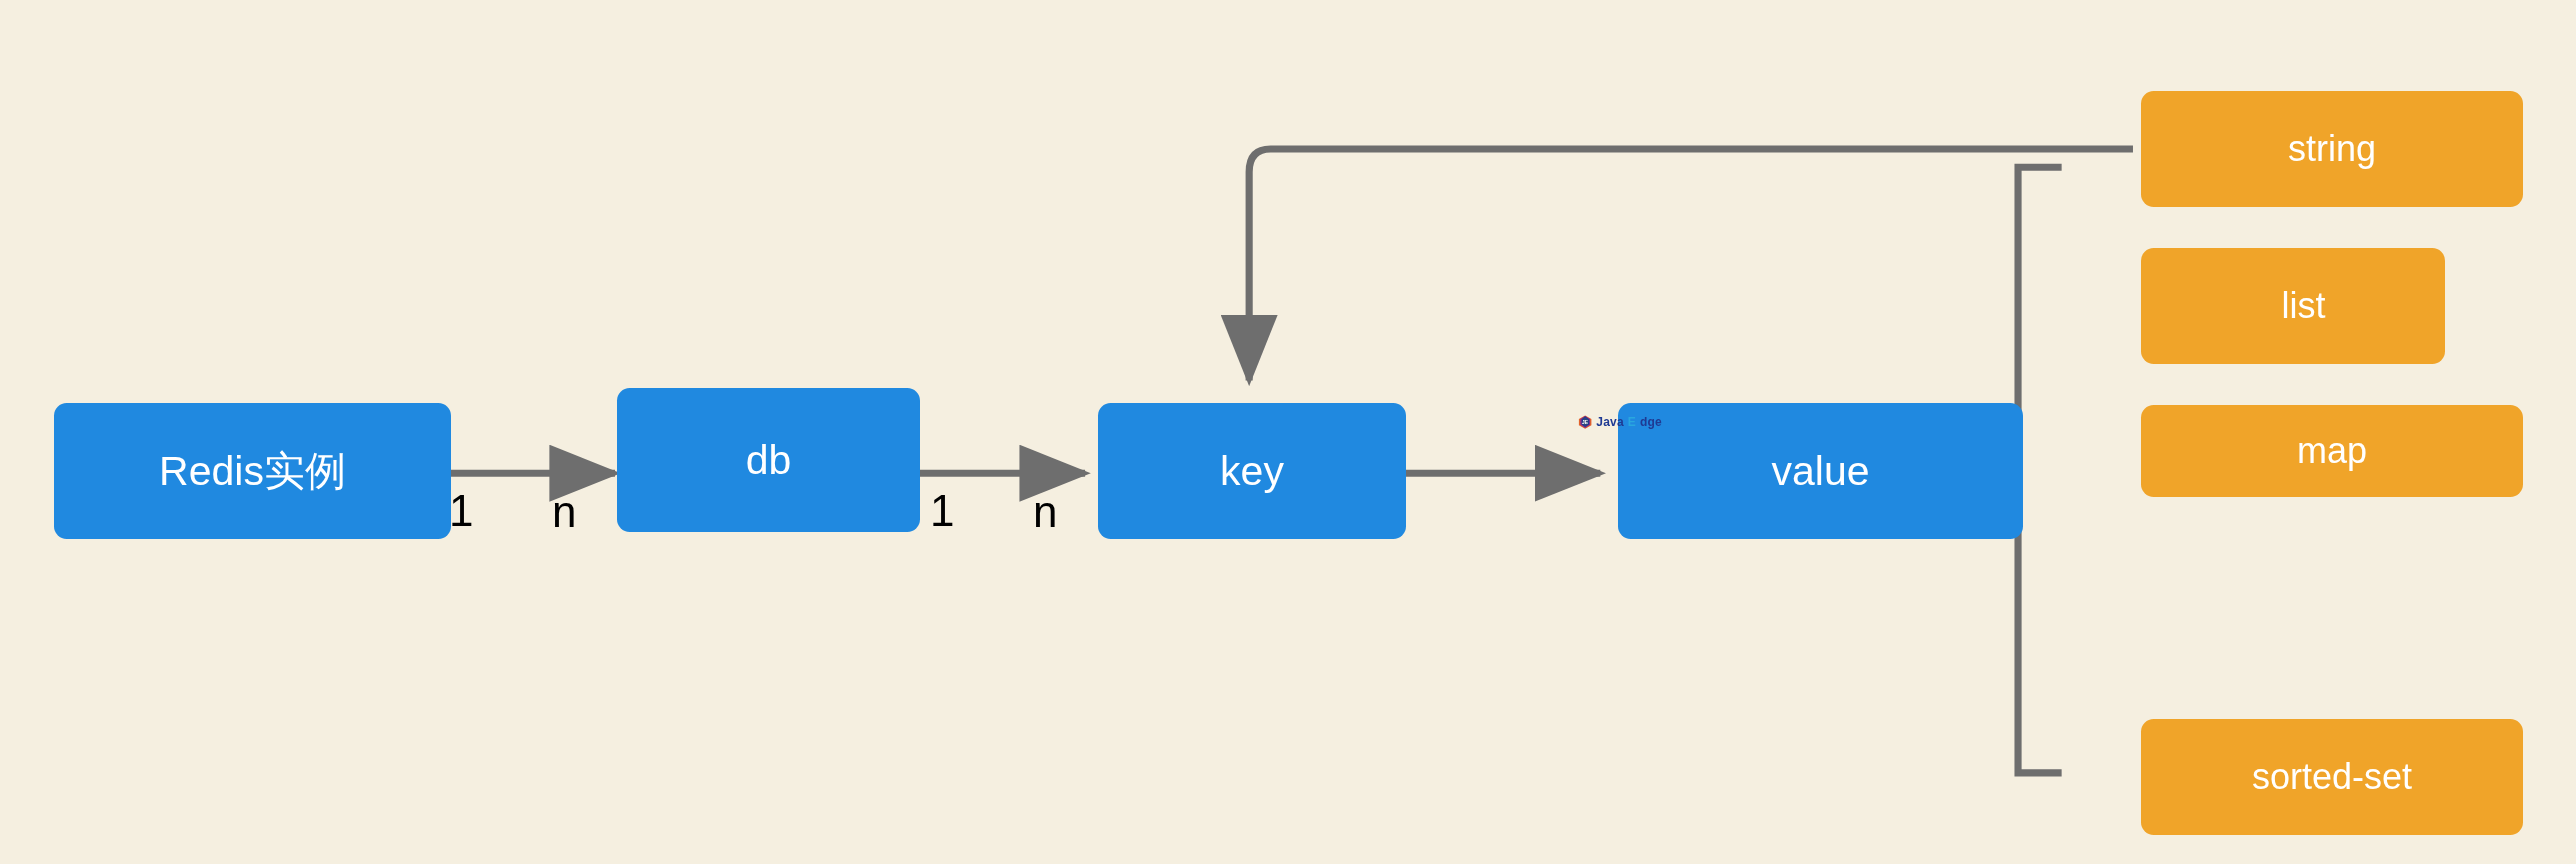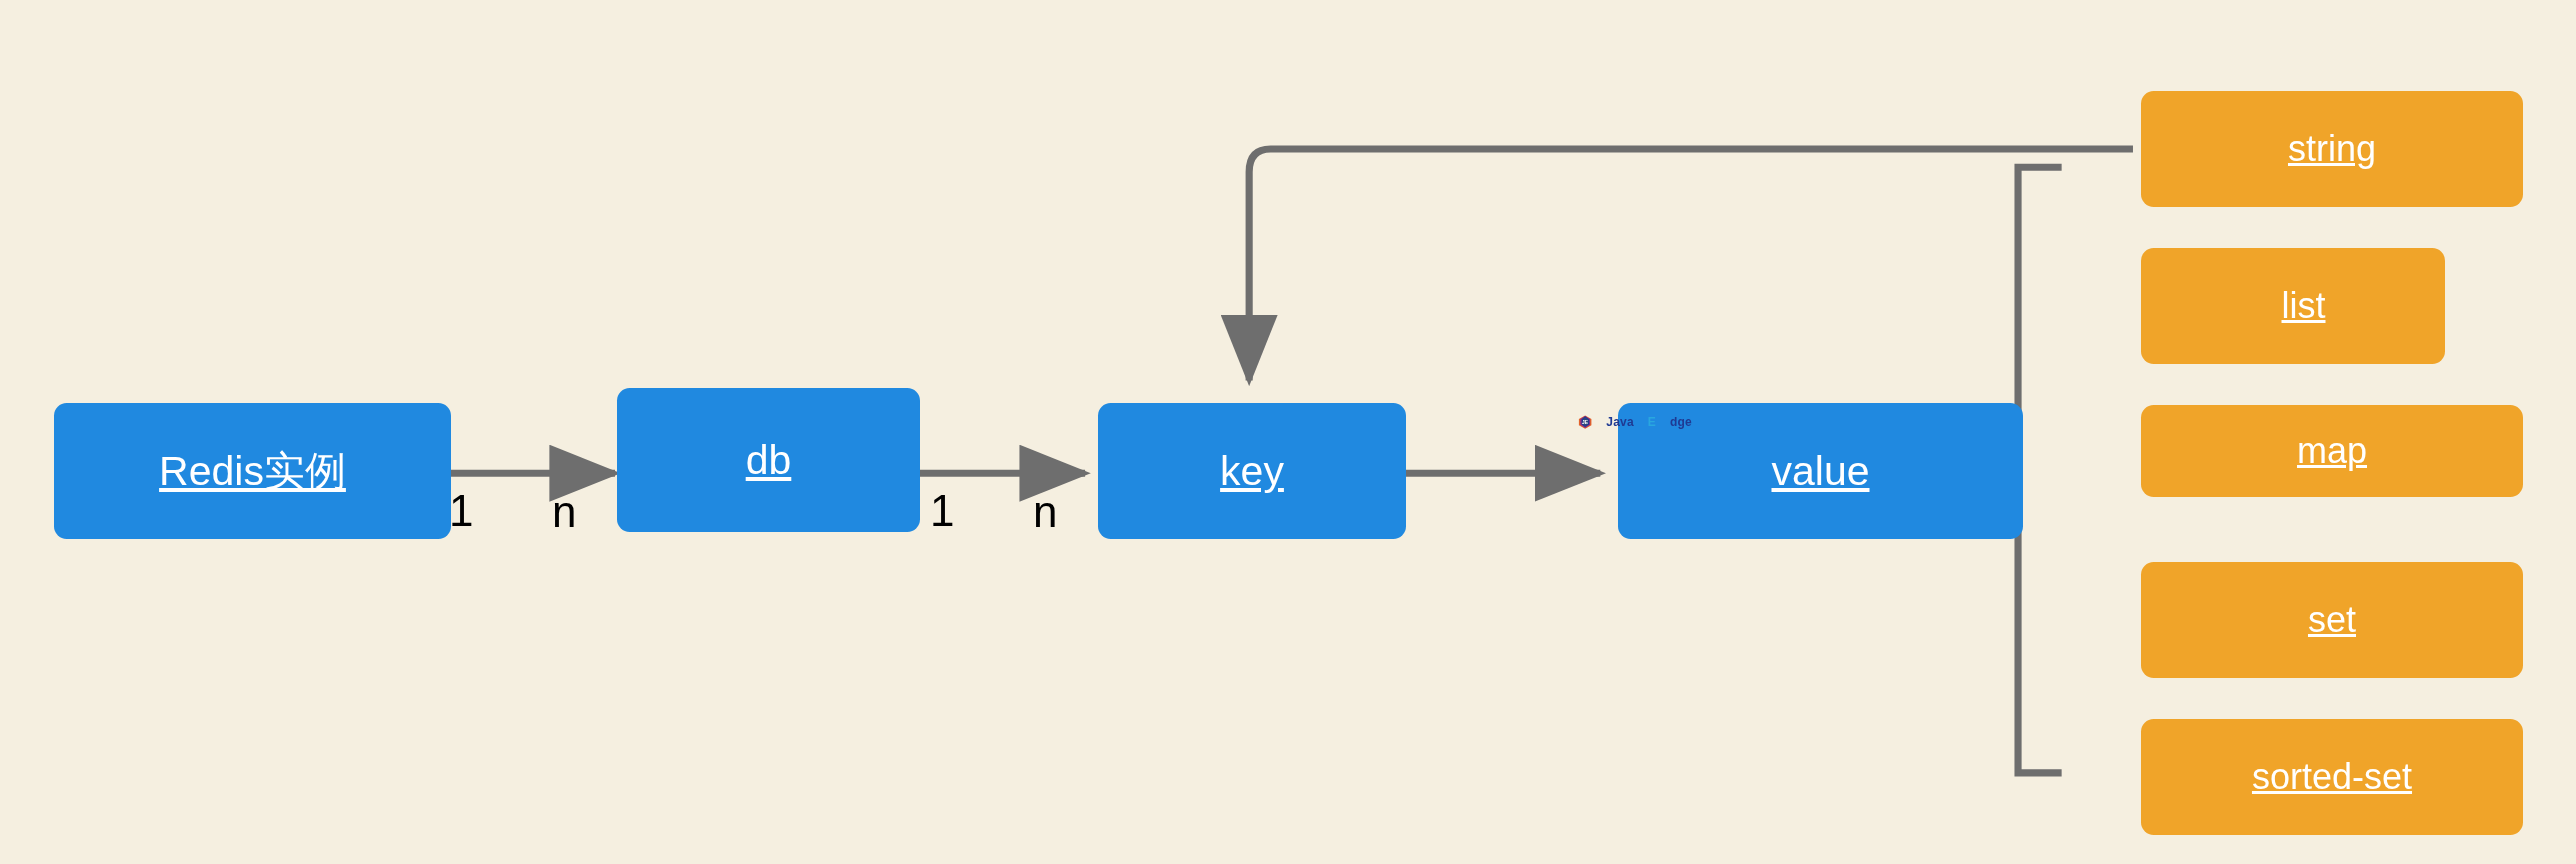--- a/index.html
+++ b/index.html
@@ -39,35 +39,34 @@
     text-align: center;
   }
   .node.orange {
     background: #F0A429;
     font-size: 36px;
     font-weight: 400;
   }
   .card-label {
     line-height: 1;
     white-space: nowrap;
-    text-decoration: underline;
   }
   .mult {
     position: absolute;
     color: #000000;
     font-size: 44px;
     font-weight: 400;
     line-height: 1;
     white-space: nowrap;
   }
   .watermark {
     position: absolute;
     display: flex;
     align-items: center;
-    gap: 14px;
+    gap: 4px;
     font-size: 12px;
     font-weight: 700;
     line-height: 1;
     letter-spacing: 0.2px;
     white-space: nowrap;
   }
   .wm-logo {
     width: 14.3px;
     height: 14.3px;
     flex: 0 0 14.3px;
@@ -148,22 +147,19 @@
   </div>
 
   <div class="node orange" style="left:2141px; top:248px; width:304px; height:116px;padding-left:21px;">
     <span class="card-label">list</span>
   </div>
 
   <div class="node orange" style="left:2141px; top:405px; width:382px; height:92px;">
     <span class="card-label">map</span>
   </div>
 
-  <div class="node orange" style="left:2141px; top:562px; width:382px; height:116px;">
-    <span class="card-label">set</span>
-  </div>
 
   <div class="node orange" style="left:2141px; top:719px; width:382px; height:116px;">
     <span class="card-label">sorted-set</span>
   </div>
 
 </div>
 
 
 </body></html>

